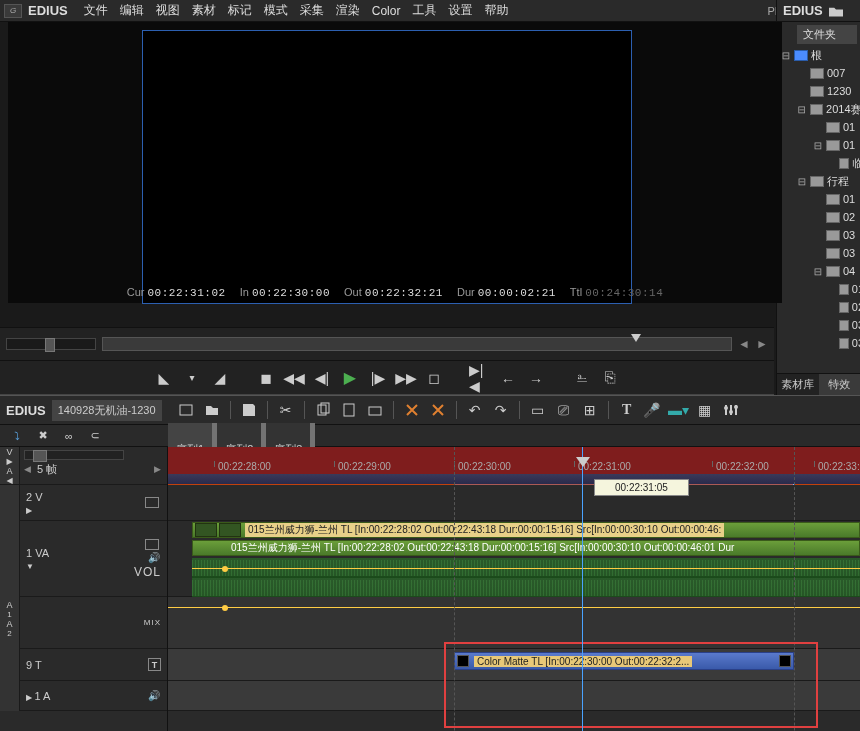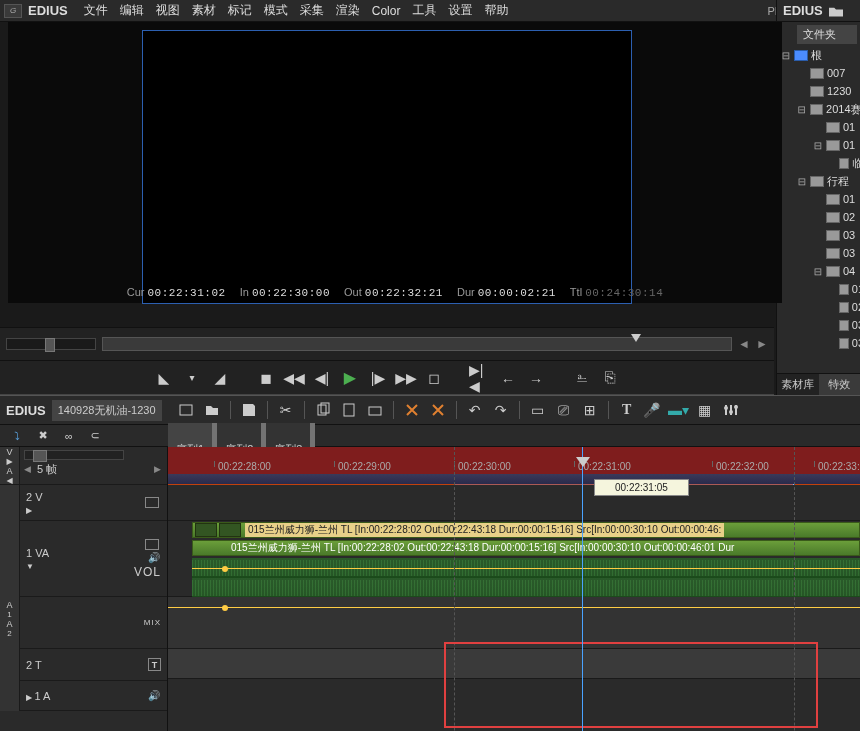--- a/index.html
+++ b/index.html
@@ -426,21 +426,21 @@
           <span style="font-size:8px">2</span>
       </div>
       <div class="th-label"></div>
       <div class="th-right-icons">
           <span style="font-size:8px;letter-spacing:1px">MIX</span>
         </div>
     </div>
 
     <div class="th-row th-track" style="height:32px">
       <div class="th-left-col" style="height:32px"></div>
-      <div class="th-label"><span>2 T</span></div>
+      <div class="th-label"><span>9 T</span></div>
       <div class="th-right-icons">
           <span style="border:1px solid #888;width:13px;height:13px;display:flex;align-items:center;justify-content:center;font-size:9px;font-weight:bold">T</span>
         </div>
     </div>
 
     <div class="th-row th-track" style="height:30px">
       <div class="th-left-col" style="height:30px"></div>
       <div class="th-label"><span style="font-size:8px">▶ </span><span>1 A</span></div>
       <div class="th-right-icons">
           <span>🔊</span>
@@ -488,18 +488,25 @@
         <div class="wave"></div>
       </div>
     </div>
 
     <div class="tc-row" style="height:52px;background:#333">
       <div class="keyframe-line" style="top:10px">
           <div class="keyframe-dot" style="left:54px"></div>
         </div>
     </div>
 
+    <div class="tc-row" style="height:32px;background:#3a3a3a">
+      <div class="clip clip-blue" style="left:286px;width:340px;top:3px;height:18px">
+        <span style="width:12px;height:12px;background:#000;border:1px solid #555;margin-right:3px"></span>
+        <span class="clip-title-bg" style="background:#e8c878">Color Matte   TL [In:00:22:30:00 Out:00:22:32:2...</span>
+        <span style="width:12px;height:12px;background:#000;border:1px solid #555;margin-left:auto"></span>
+      </div>
+    </div>
 
     <div class="tc-row" style="height:30px;background:#3a3a3a"></div>
 
     <div class="red-box" style="left:276px;top:195px;width:374px;height:86px"></div>
   </div>
 </div>
 
 </body></html>

